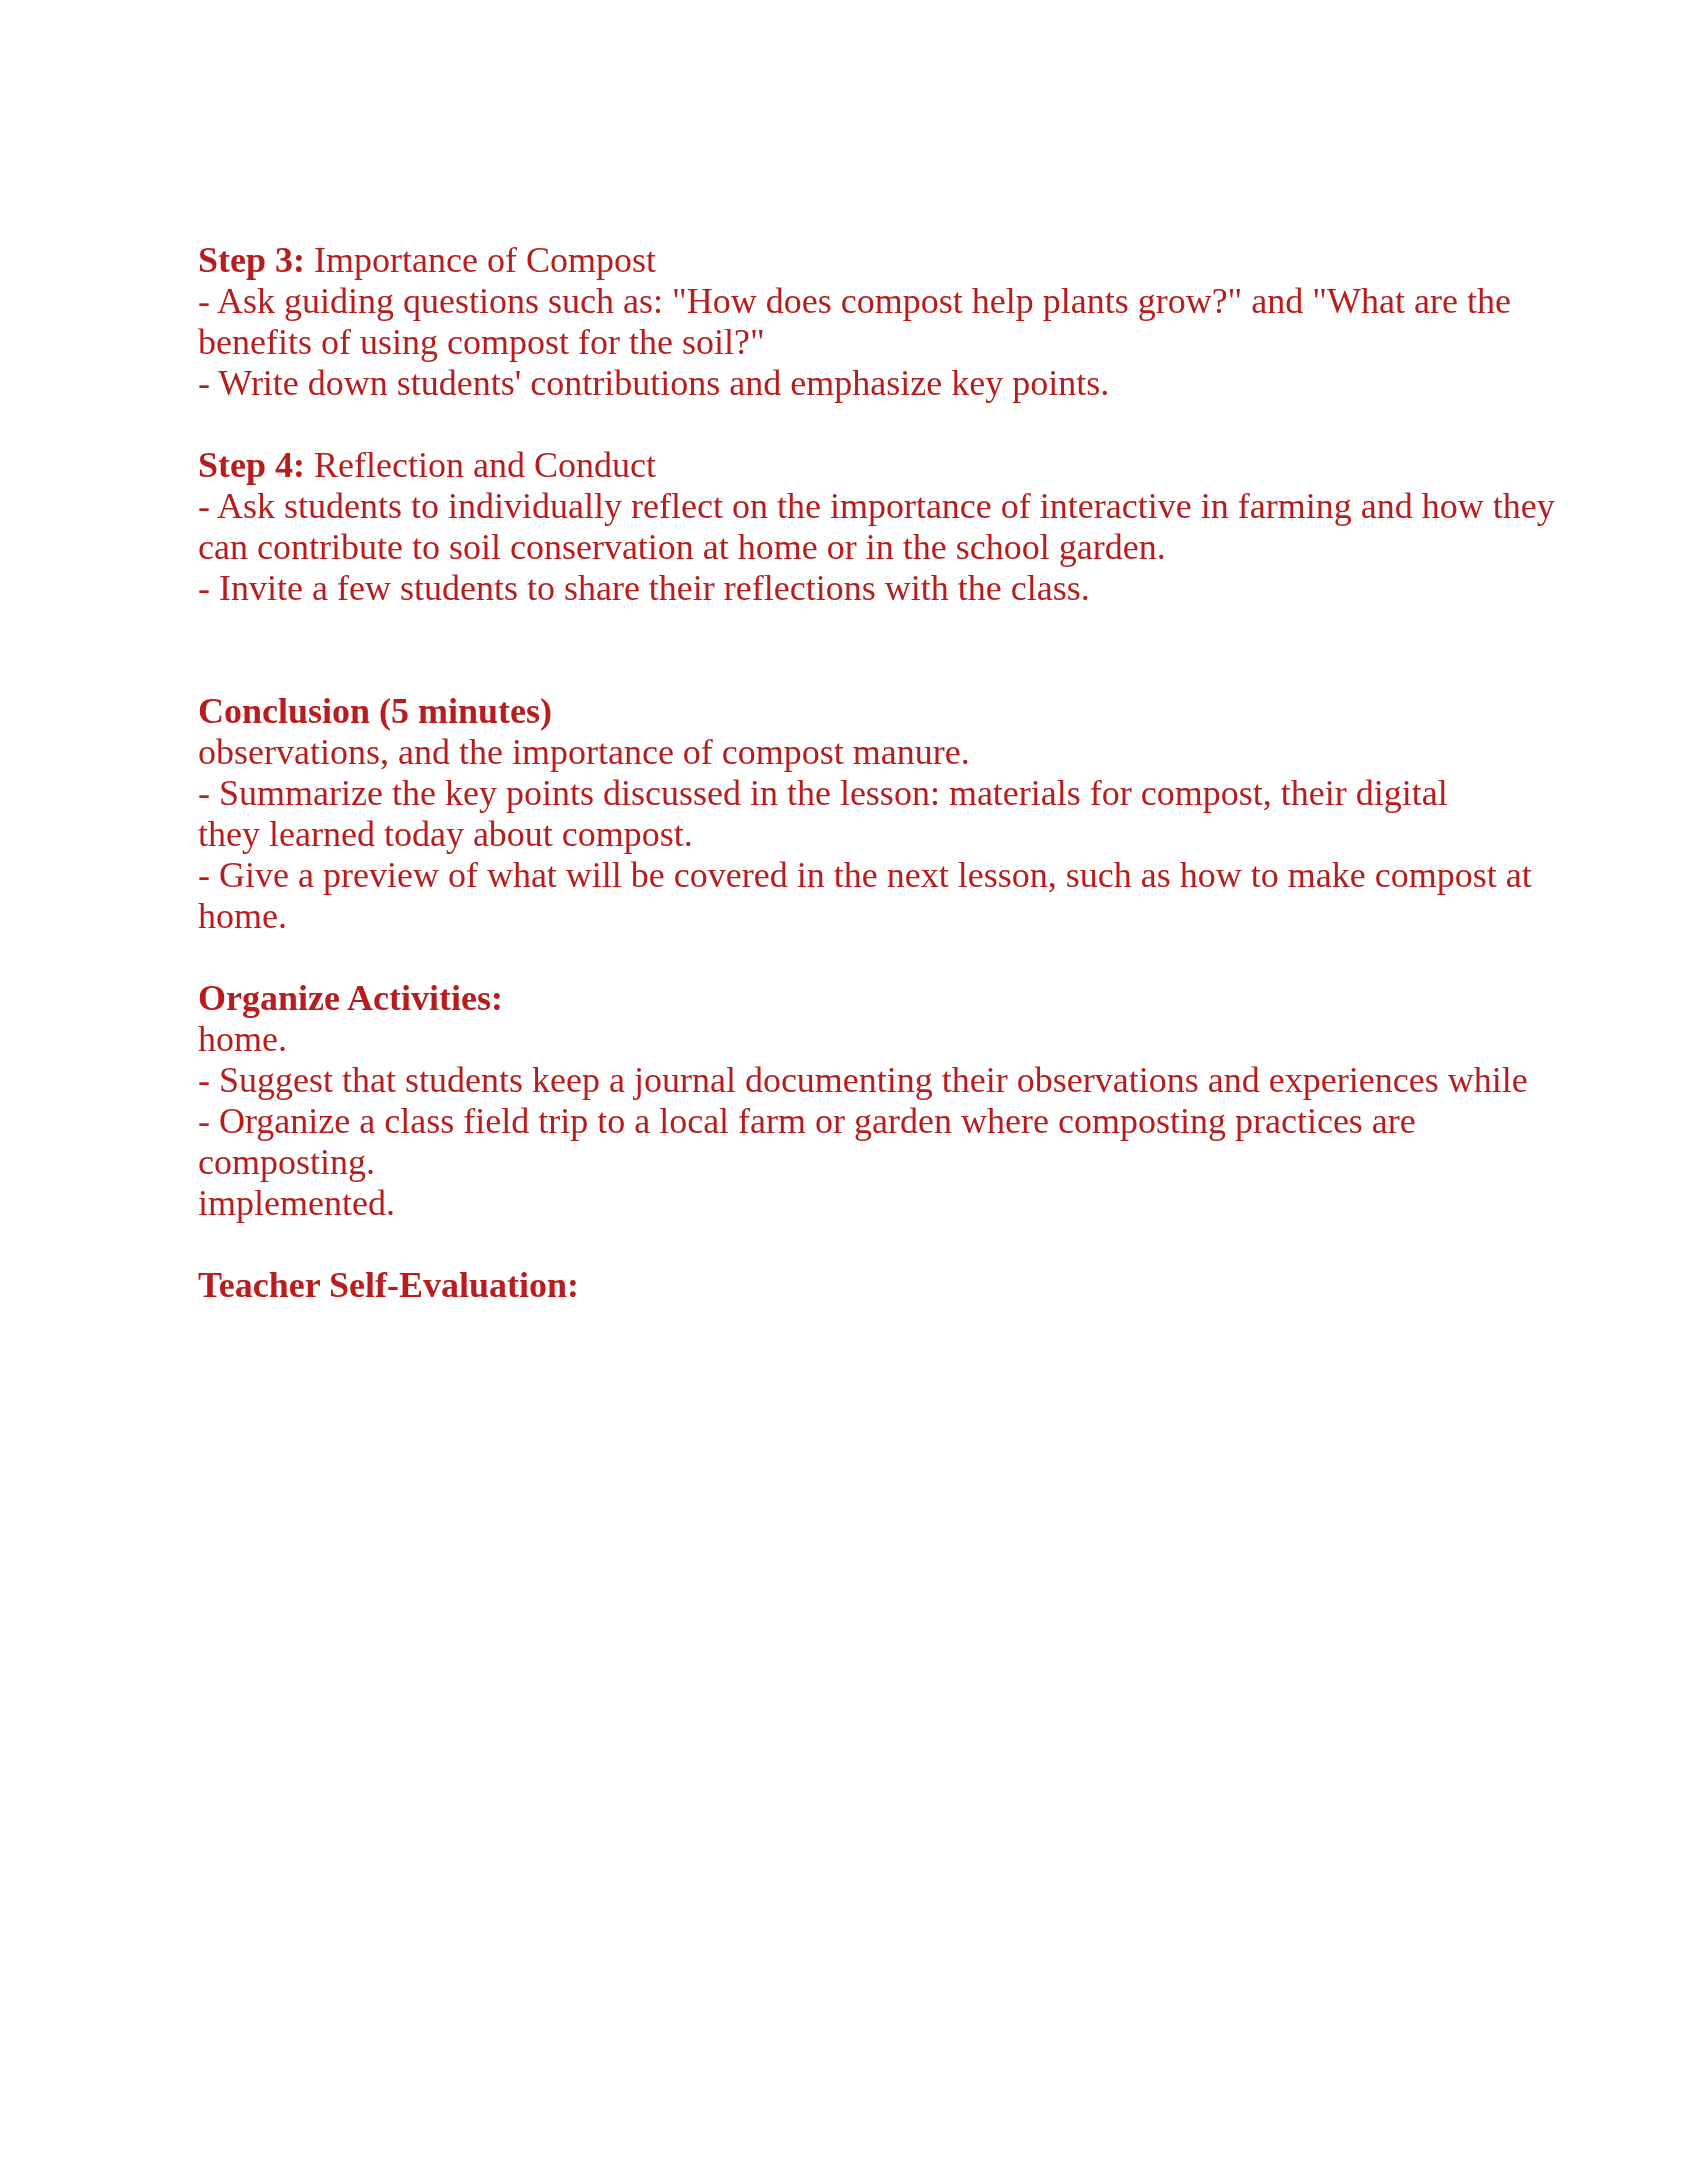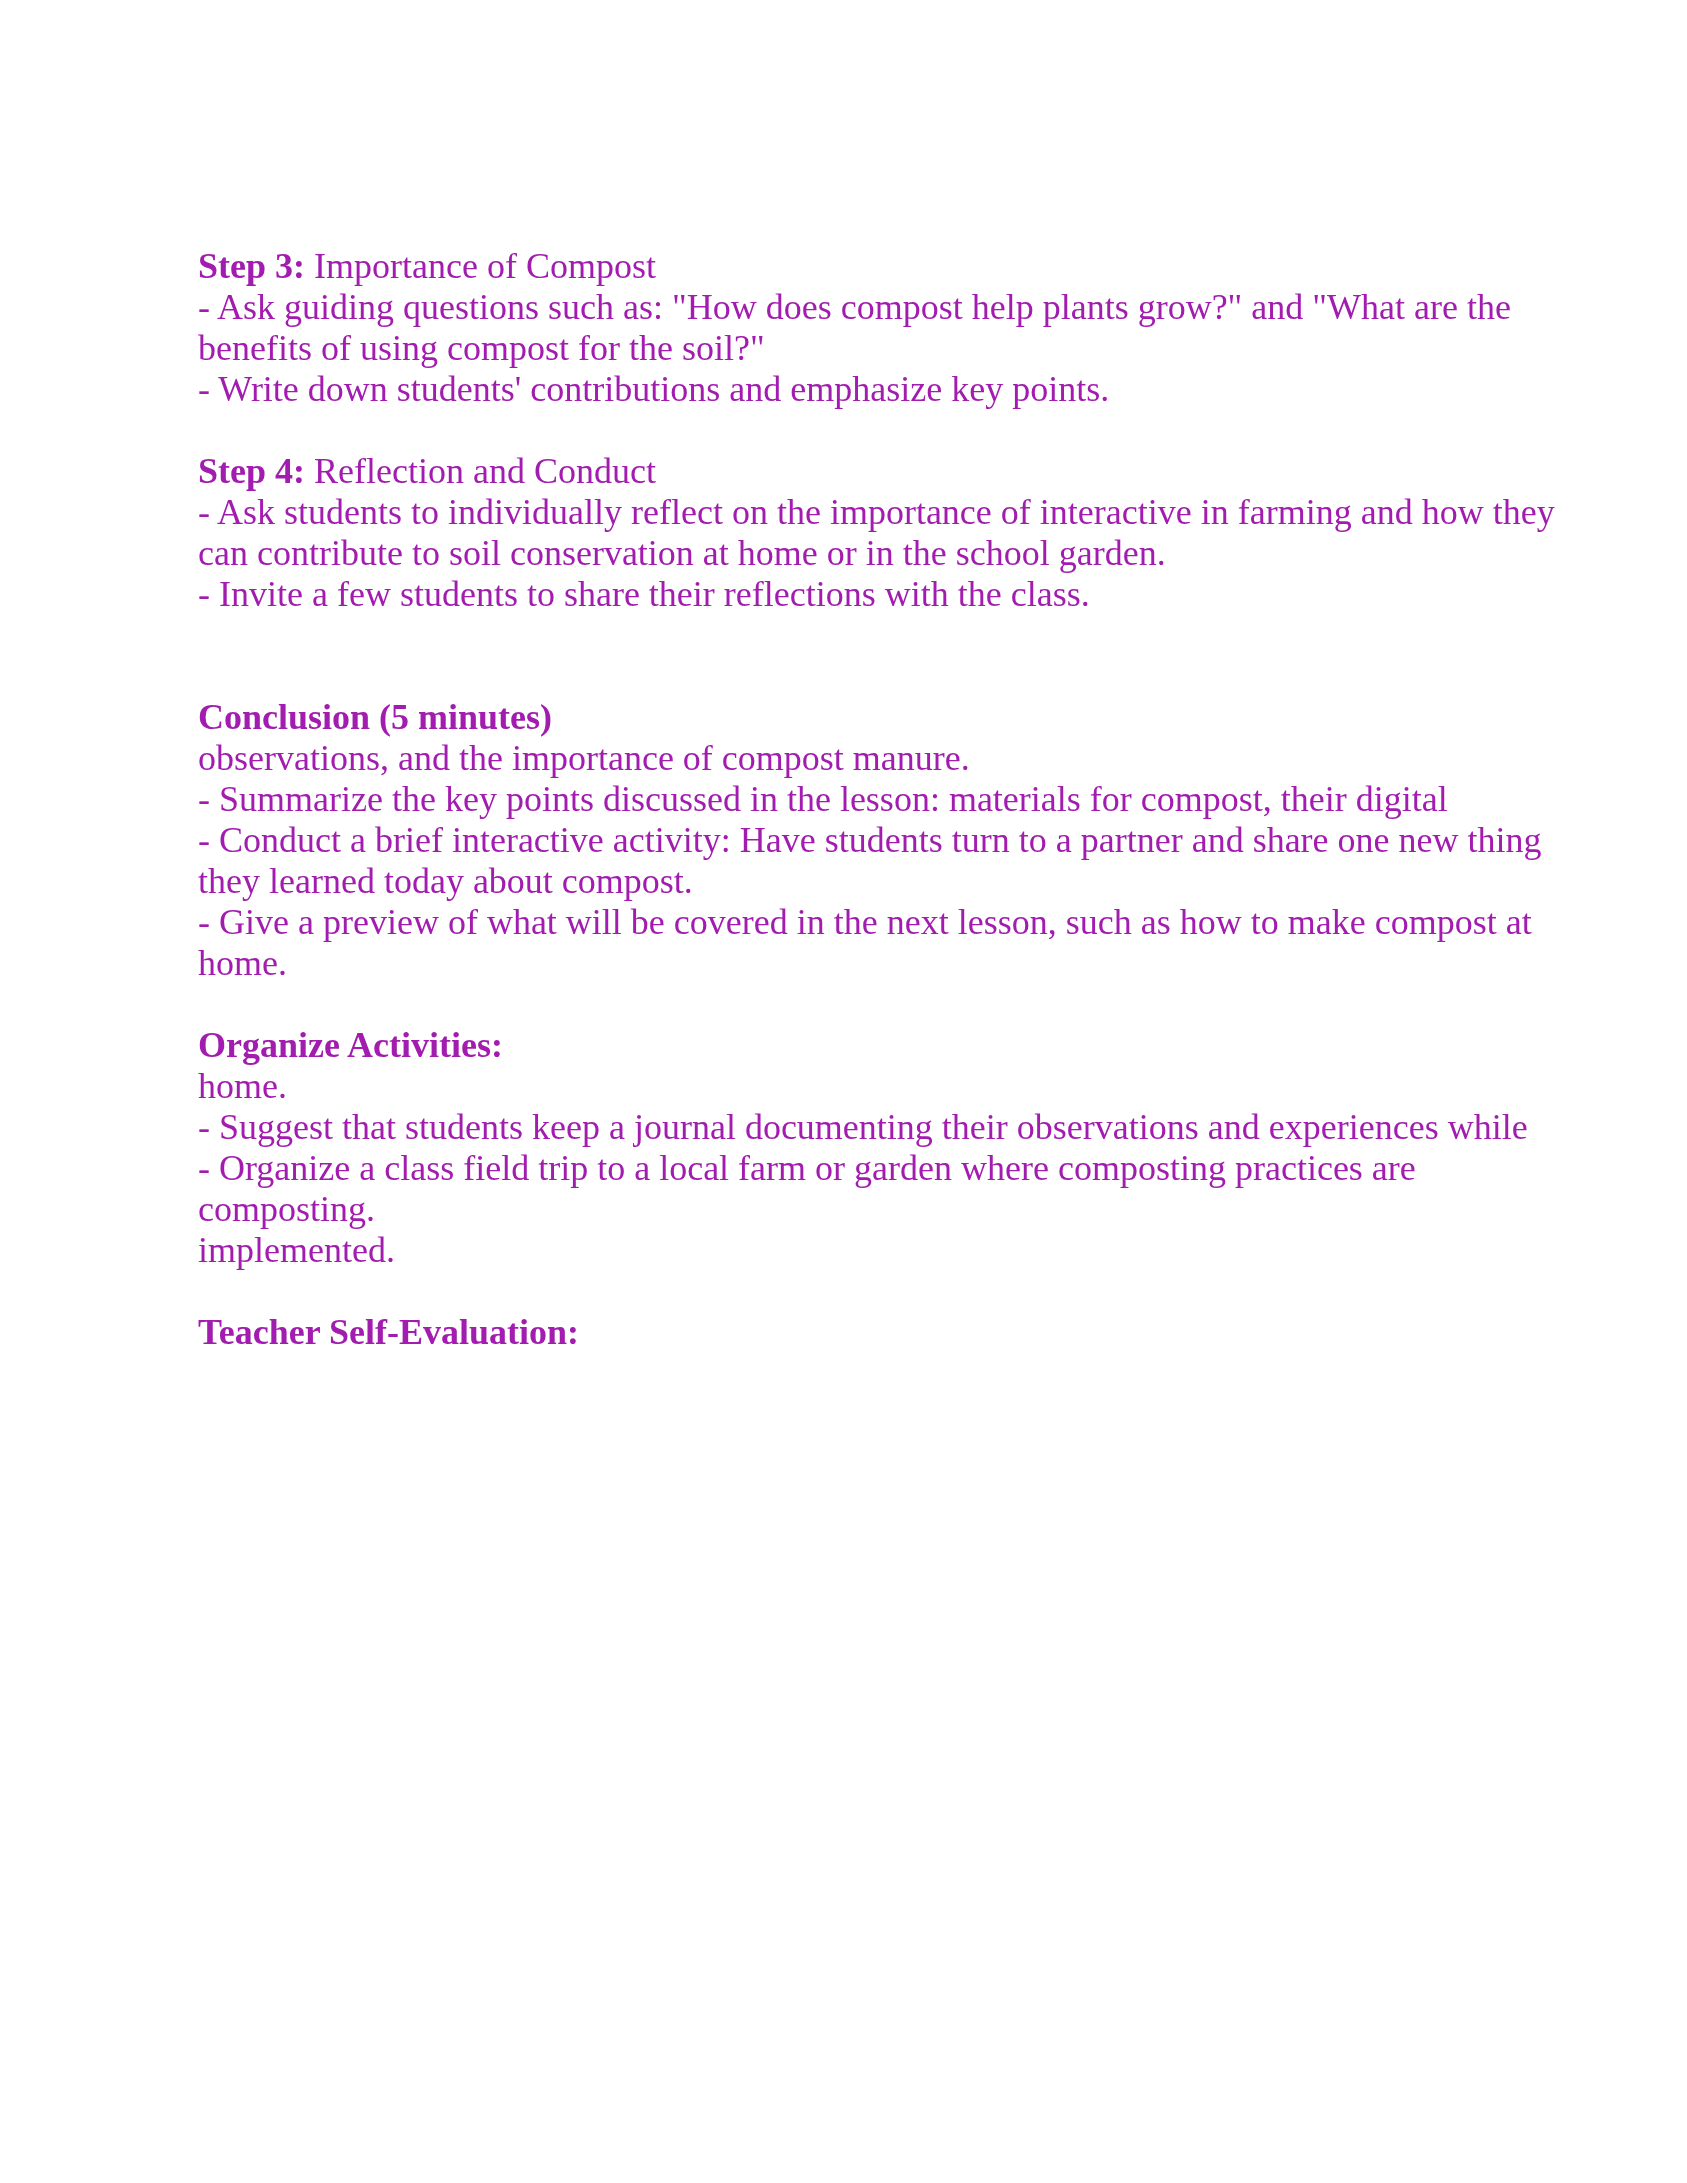--- a/index.html
+++ b/index.html
@@ -10,26 +10,26 @@
   .page {
     position: relative;
     width: 1687px;
     height: 2183px;
     background: #ffffff;
     overflow: hidden;
   }
   .content {
     position: absolute;
     left: 198px;
-    top: 246px;
+    top: 240px;
     width: 1323px;
     font-family: "Liberation Serif", "DejaVu Serif", serif;
     font-size: 36px;
     line-height: 41px;
-    color: #a21caf;
+    color: #b91c1c;
   }
   .line {
     height: 41px;
     white-space: pre;
   }
   .line strong {
     font-weight: bold;
   }
 </style>
 </head>
@@ -44,21 +44,20 @@
       <div class="line"></div>
       <div class="line"><strong>Step 4:</strong><span> Reflection and Conduct</span></div>
       <div class="line"><span>- Ask students to individually reflect on the importance of interactive in farming and how they</span></div>
       <div class="line"><span>can contribute to soil conservation at home or in the school garden.</span></div>
       <div class="line"><span>- Invite a few students to share their reflections with the class.</span></div>
       <div class="line"></div>
       <div class="line"></div>
       <div class="line"><strong>Conclusion (5 minutes)</strong></div>
       <div class="line"><span>observations, and the importance of compost manure.</span></div>
       <div class="line"><span>- Summarize the key points discussed in the lesson: materials for compost, their digital</span></div>
-      <div class="line"><span>- Conduct a brief interactive activity: Have students turn to a partner and share one new thing</span></div>
       <div class="line"><span>they learned today about compost.</span></div>
       <div class="line"><span>- Give a preview of what will be covered in the next lesson, such as how to make compost at</span></div>
       <div class="line"><span>home.</span></div>
       <div class="line"></div>
       <div class="line"><strong>Organize Activities:</strong></div>
       <div class="line"><span>home.</span></div>
       <div class="line"><span>- Suggest that students keep a journal documenting their observations and experiences while</span></div>
       <div class="line"><span>- Organize a class field trip to a local farm or garden where composting practices are</span></div>
       <div class="line"><span>composting.</span></div>
       <div class="line"><span>implemented.</span></div>

